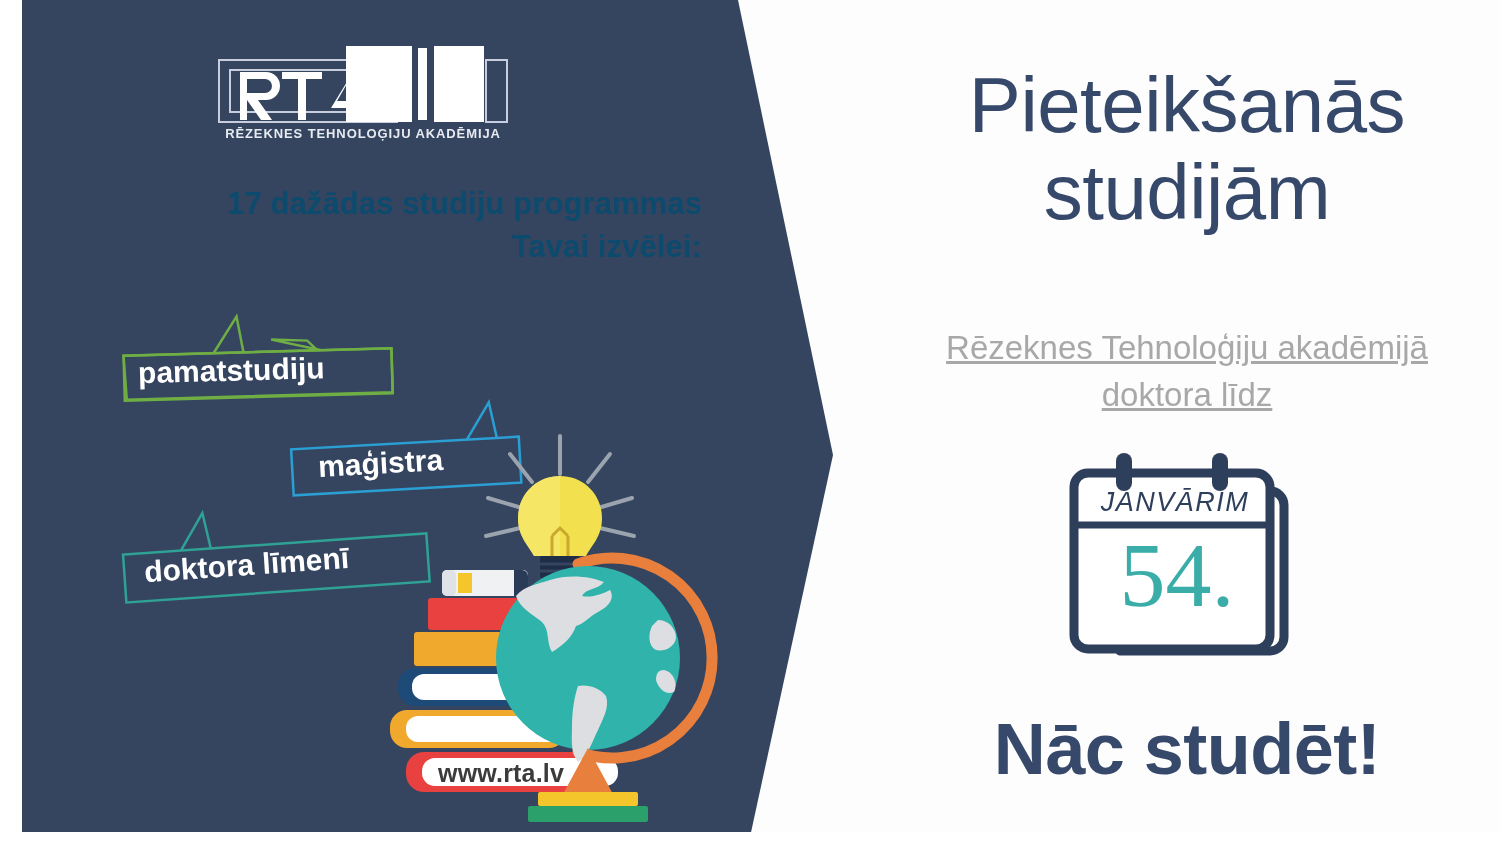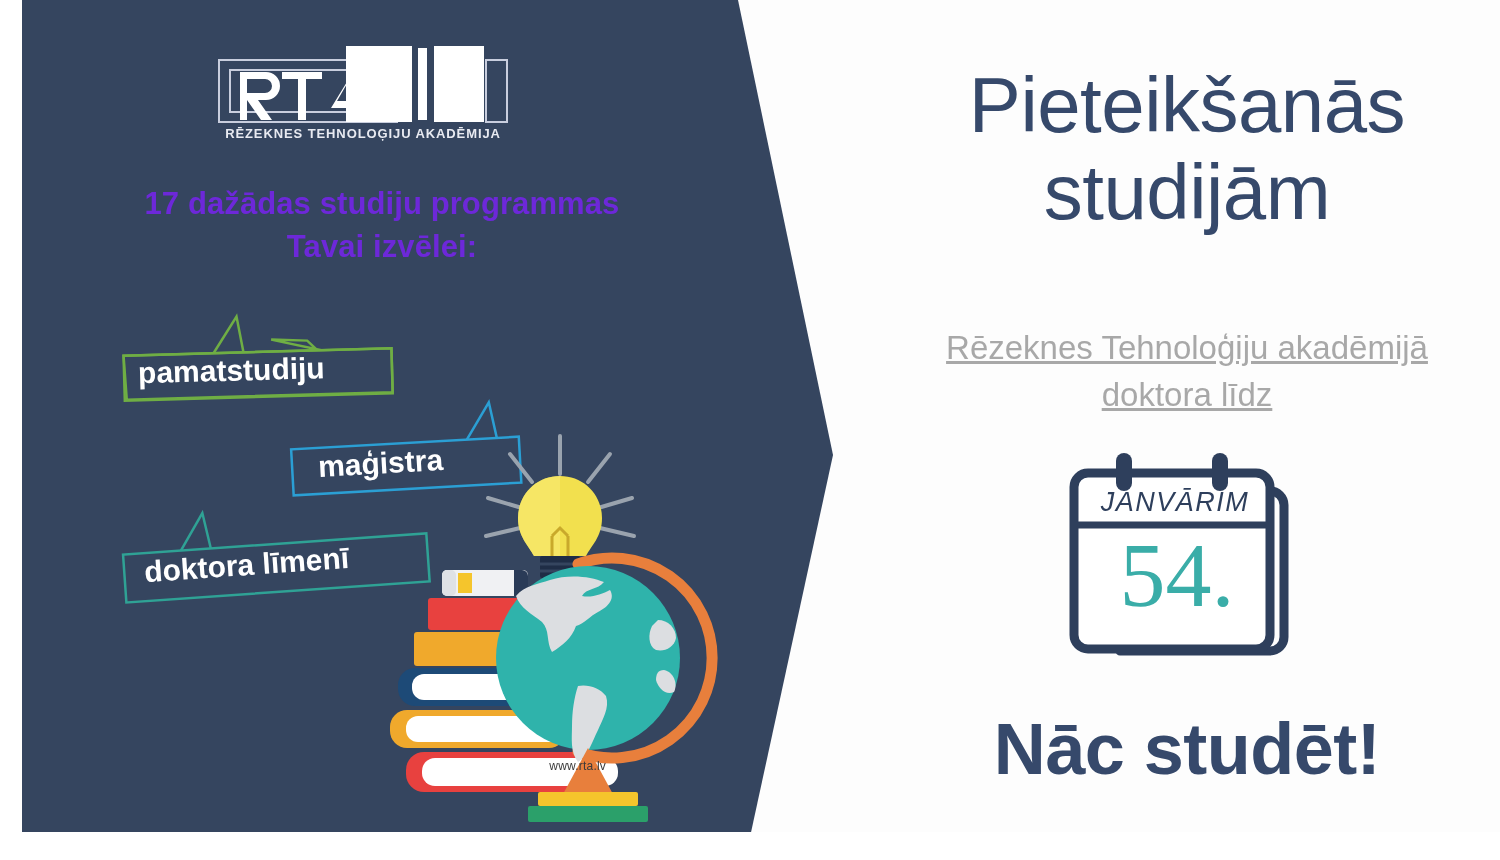--- a/index.html
+++ b/index.html
@@ -39,22 +39,22 @@
     height: 96px;
   }
   .logo svg { display: block; }
 
   
   .left-headline {
     position: absolute;
     left: 40px;
     top: 183px;
     width: 640px;
-    text-align: center;
-    color: #6d28d9;
+    text-align: right;
+    color: #0c4a6e;
     font-size: 31px;
     font-weight: bold;
     line-height: 1.38;
     letter-spacing: 0.1px;
   }
 
   
   .tag {
     position: absolute;
     box-sizing: border-box;
@@ -107,24 +107,24 @@
     top: 430px;
     width: 340px;
     height: 410px;
   }
   .illustration svg { display: block; }
   .url-text {
     position: absolute;
     left: 56px;
     top: 329px;
     width: 168px;
-    text-align: right;
+    text-align: left;
     color: #3b3b3b;
-    font-size: 12px;
-    font-weight: normal;
+    font-size: 25px;
+    font-weight: bold;
     letter-spacing: 0.2px;
   }
 
   
   .right-panel {
     position: absolute;
     left: 830px;
     top: 0;
     width: 670px;
     height: 860px;

